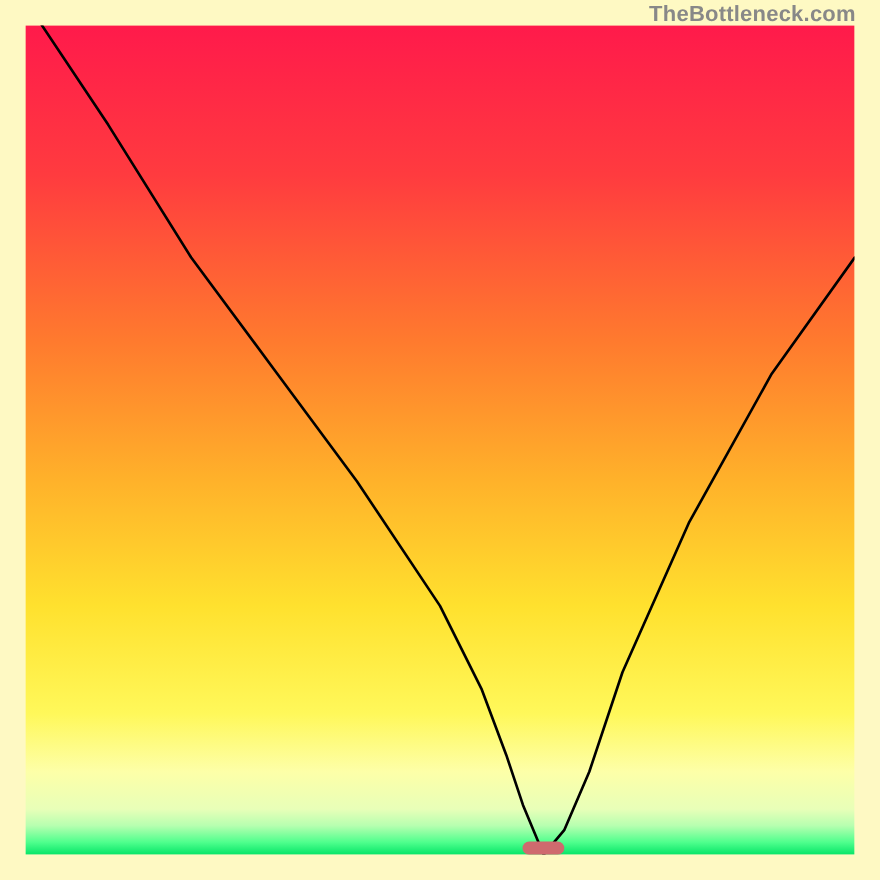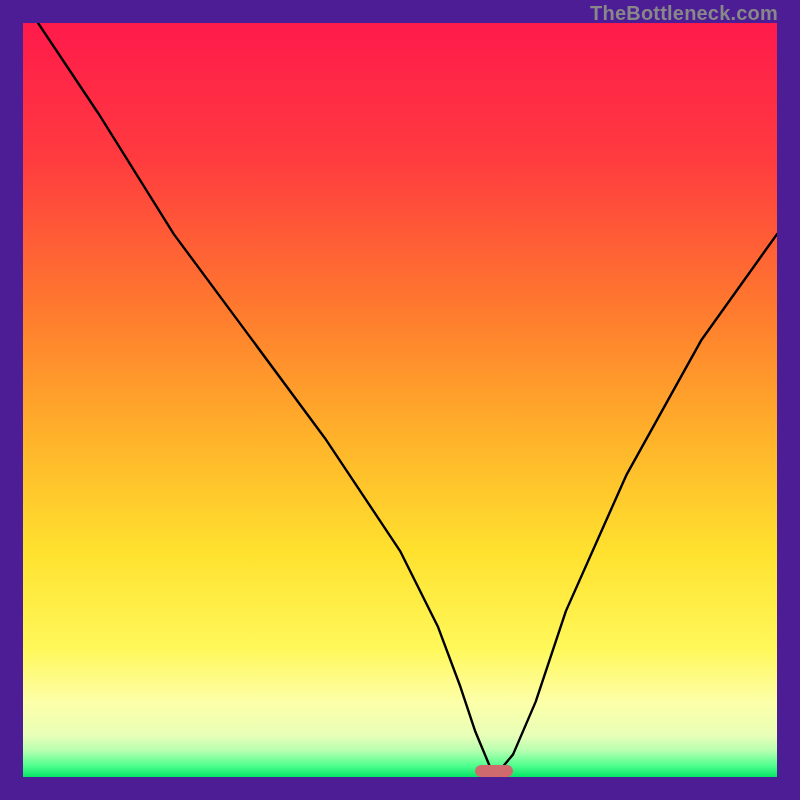--- a/index.html
+++ b/index.html
@@ -9,21 +9,21 @@
     height: 800px;
     background: #000;
     overflow: hidden;
   }
   .frame {
     position: absolute;
     left: 0;
     top: 0;
     width: 800px;
     height: 800px;
-    background: #4c1d95;
+    background: #fef9c3;
   }
   .plot-area {
     position: absolute;
     left: 23px;
     top: 23px;
     width: 754px;
     height: 754px;
     overflow: hidden;
   }
   .gradient {

